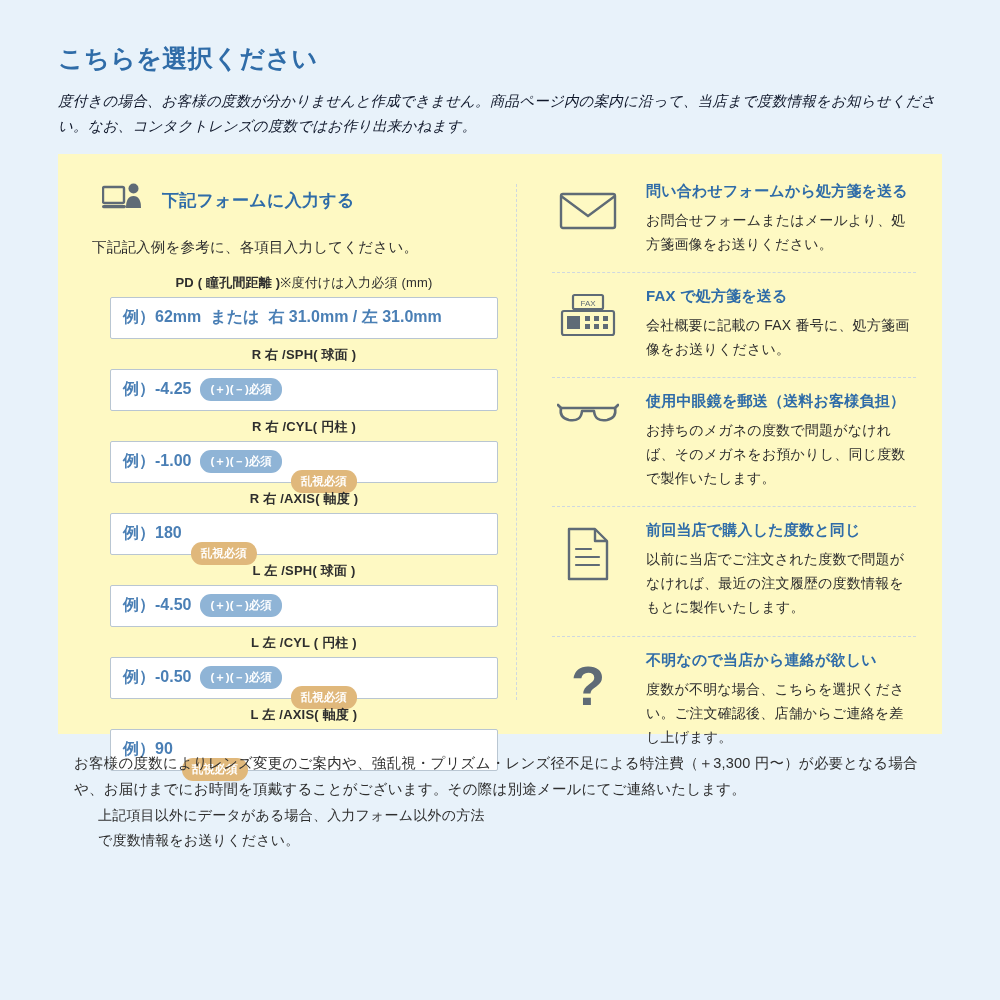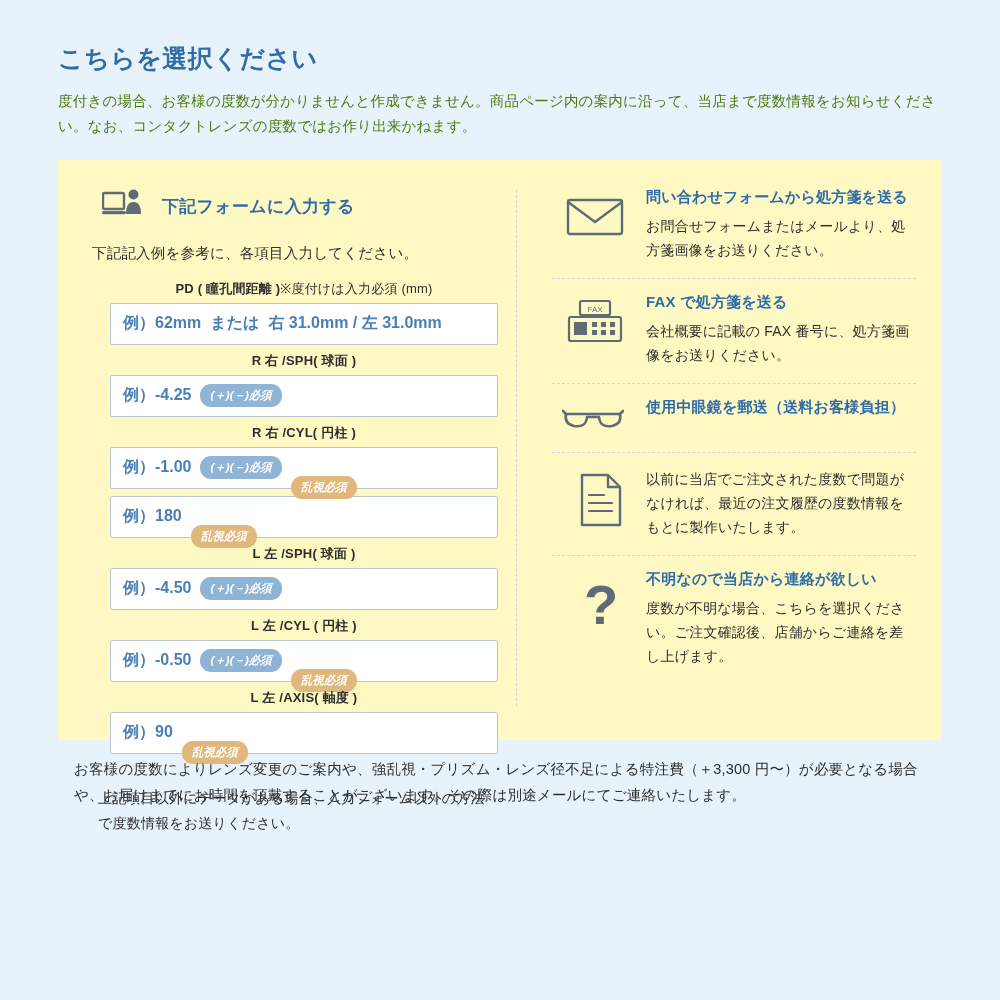--- a/index.html
+++ b/index.html
@@ -24,23 +24,24 @@
   .main-title {
     color: #2f6ca8;
     font-size: 25px;
     font-weight: bold;
     letter-spacing: 0.5px;
     margin: 0 0 14px 0;
   }
   .lead {
     font-size: 14.5px;
     line-height: 1.75;
-    color: #4d7c0f;
-    margin: 0 0 20px 0;
-    letter-spacing: 0.2px;
+    color: #0f172a;
+    margin: 0 0 14px 0;
+    letter-spacing: 0.2px;
+    font-style: italic;
   }
   .panel {
     background: #fef9c3;
     display: flex;
     box-sizing: border-box;
     padding: 22px 26px 26px 26px;
     height: 580px;
   }
   .col-left {
     width: 432px;
@@ -107,21 +108,20 @@
     font-weight: bold;
     white-space: nowrap;
   }
   .pill {
     border-radius: 11px;
     font-size: 11.5px;
     font-weight: bold;
     padding: 4px 10px;
     color: #ffffff;
     white-space: nowrap;
-    font-style: italic;
   }
   .pill.blue { background: #8fb4d6; }
   .pill.tan  { background: #e0b87b; margin-top: 39px; }
   .left-foot {
     font-size: 14px;
     line-height: 1.8;
     color: #2e2e2e;
     margin: 32px 0 0 14px;
     letter-spacing: 0.2px;
   }
@@ -133,21 +133,21 @@
     border-bottom: 1px dashed #cfd8e0;
     align-items: flex-start;
   }
   .ritem:first-child { padding-top: 6px; }
   .ritem.last { border-bottom: none; }
   .ricon {
     width: 72px;
     min-width: 72px;
     display: flex;
     align-items: center;
-    justify-content: flex-end;
+    justify-content: center;
     padding-top: 6px;
   }
   .rtext { flex: 1; }
   .rtitle {
     color: #2f6ca8;
     font-size: 15px;
     font-weight: bold;
     margin-bottom: 7px;
     letter-spacing: 0.2px;
   }
@@ -212,20 +212,21 @@
       <div class="field">
         <div class="field-label">R 右 /CYL( 円柱 )</div>
         <div class="field-box">
           <span class="ex">例）-1.00</span>
           <span class="pill blue">(＋)(－)必須</span>
           <span class="pill tan">乱視必須</span>
         </div>
       </div>
 
       <div class="field">
+        <div class="field-label">R 右 /AXIS( 軸度 )</div>
         <div class="field-box">
           <span class="ex">例）180</span>
           <span class="pill tan">乱視必須</span>
         </div>
       </div>
 
       <div class="field">
         <div class="field-label">L 左 /SPH( 球面 )</div>
         <div class="field-box">
           <span class="ex">例）-4.50</span>
@@ -293,32 +294,34 @@
 
       <div class="ritem">
         <div class="ricon">
           <svg width="62" height="32" viewBox="0 0 62 32">
             <path d="M4 10 q-2 10 8 12 q12 2 13 -9 l12 0 q1 11 13 9 q10 -2 8 -12 z" fill="none" stroke="#5f6b76" stroke-width="2.6" stroke-linejoin="round"></path>
             <path d="M4 10 L1 7 M58 10 L61 7" stroke="#5f6b76" stroke-width="2.6" stroke-linecap="round"></path>
           </svg>
         </div>
         <div class="rtext">
           <div class="rtitle">使用中眼鏡を郵送（送料お客様負担）</div>
+          <div class="rbody">お持ちのメガネの度数で問題がなければ、そのメガネをお預かりし、同じ度数で製作いたします。</div>
         </div>
       </div>
 
       <div class="ritem">
         <div class="ricon">
           <svg width="46" height="54" viewBox="0 0 46 54">
             <path d="M4 2 H30 L42 14 V52 H4 Z" fill="none" stroke="#5f6b76" stroke-width="2.4" stroke-linejoin="round"></path>
             <path d="M30 2 V14 H42" fill="none" stroke="#5f6b76" stroke-width="2.4" stroke-linejoin="round"></path>
             <path d="M11 22 H26 M11 30 H34 M11 38 H34" stroke="#5f6b76" stroke-width="2.2" stroke-linecap="round"></path>
           </svg>
         </div>
         <div class="rtext">
+          <div class="rtitle">前回当店で購入した度数と同じ</div>
           <div class="rbody">以前に当店でご注文された度数で問題がなければ、最近の注文履歴の度数情報をもとに製作いたします。</div>
         </div>
       </div>
 
       <div class="ritem last">
         <div class="ricon">
           <svg width="46" height="56" viewBox="0 0 46 56">
             <text x="23" y="48" font-size="56" font-family="Liberation Sans, sans-serif" font-weight="bold" fill="#5f6b76" text-anchor="middle">?</text>
           </svg>
         </div>

